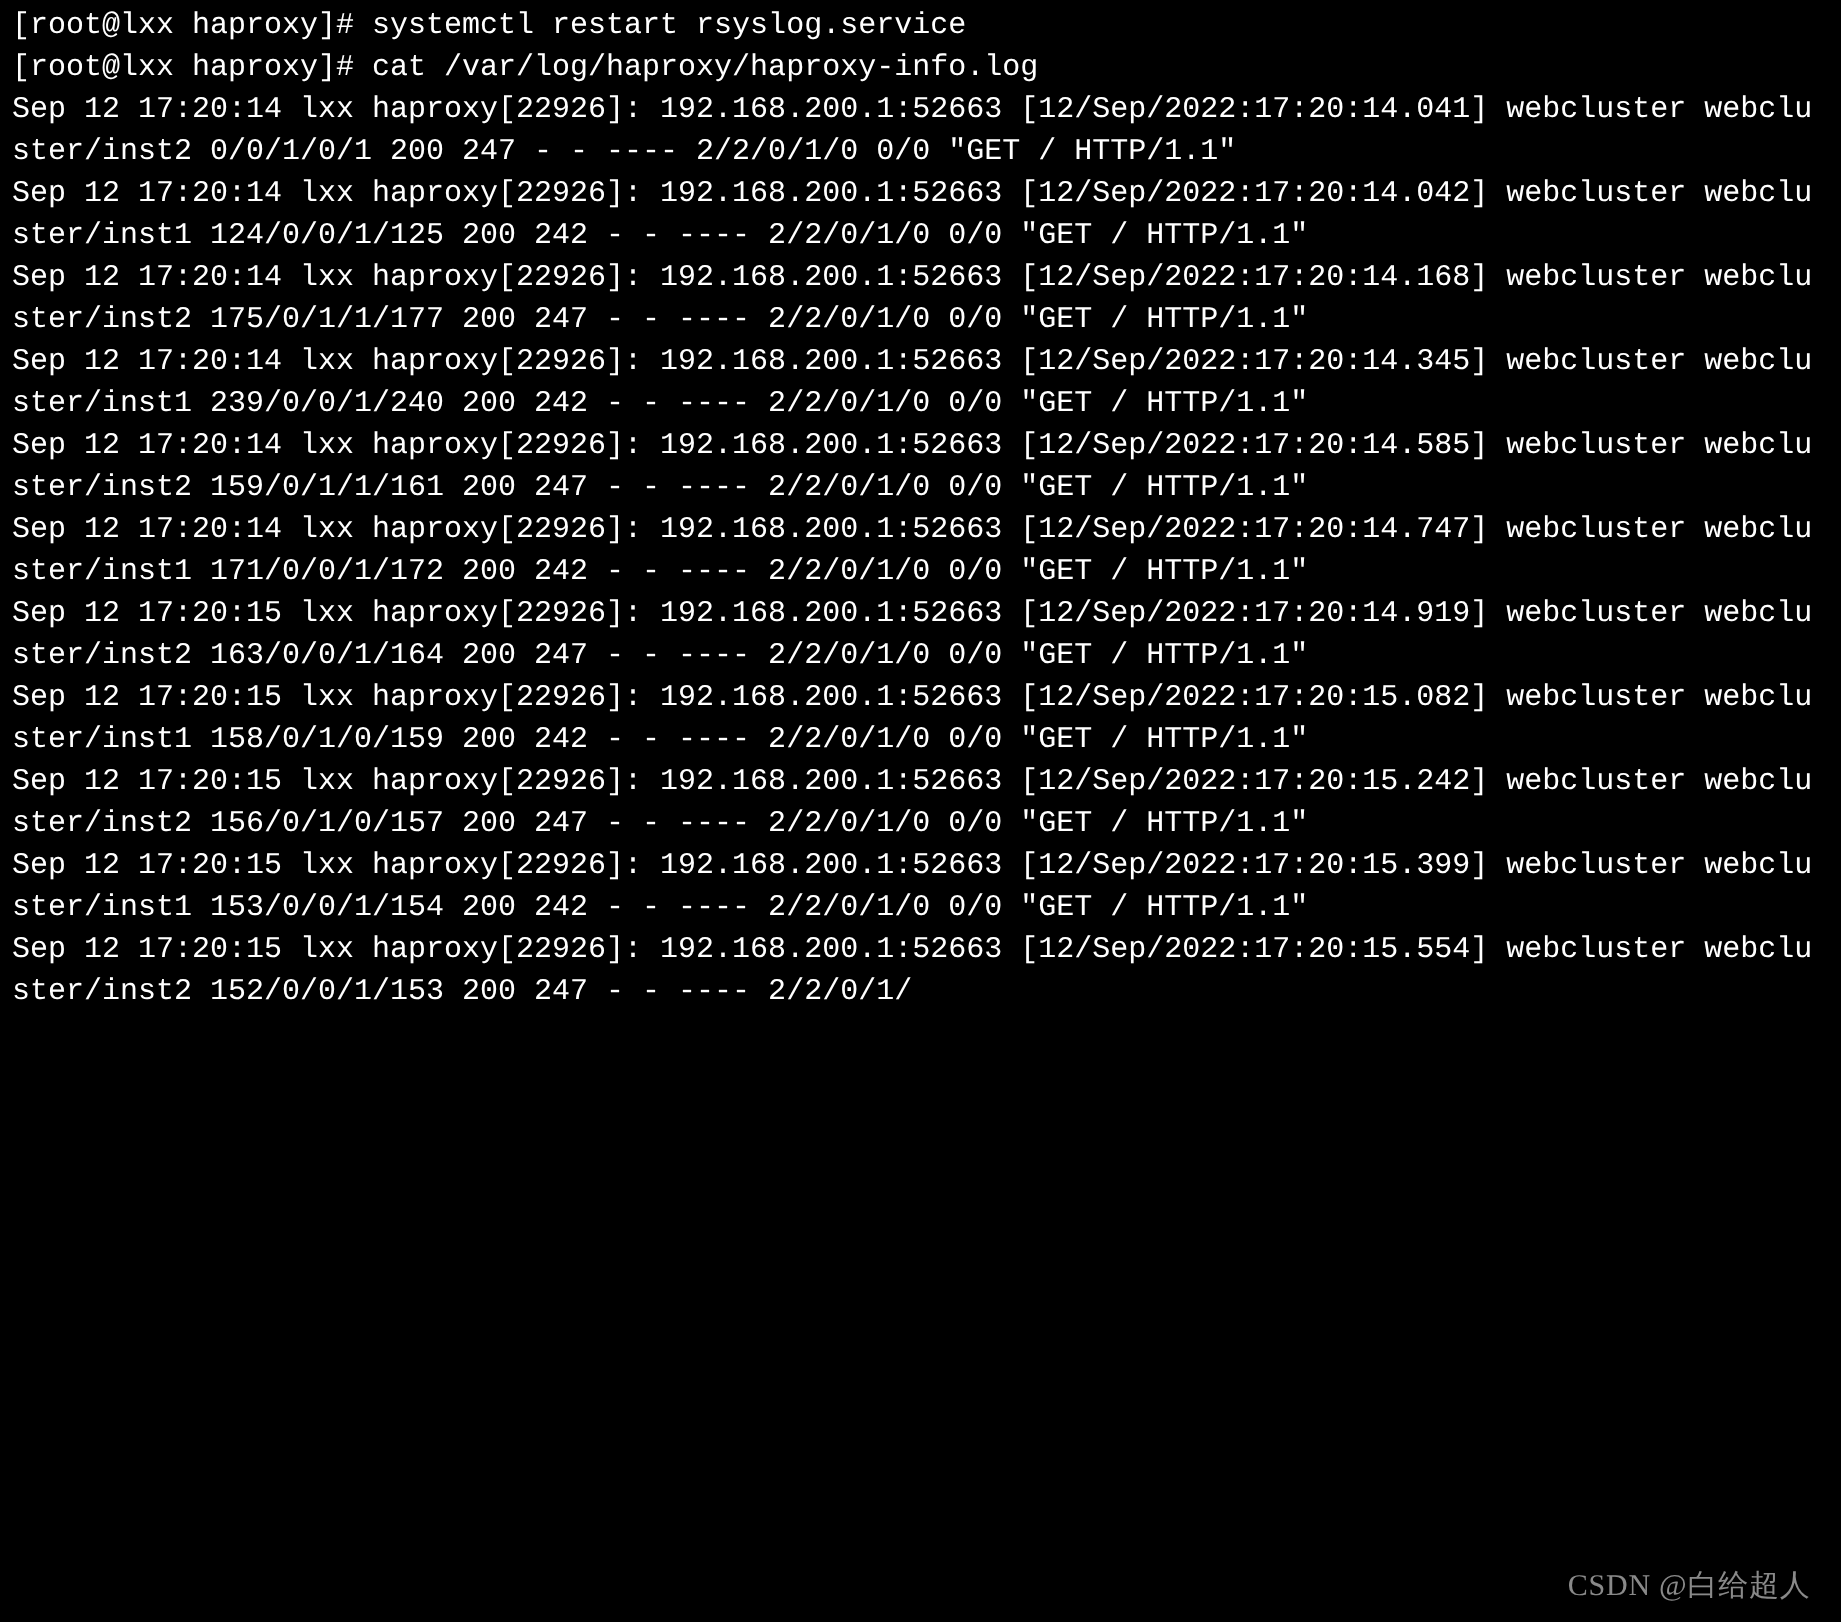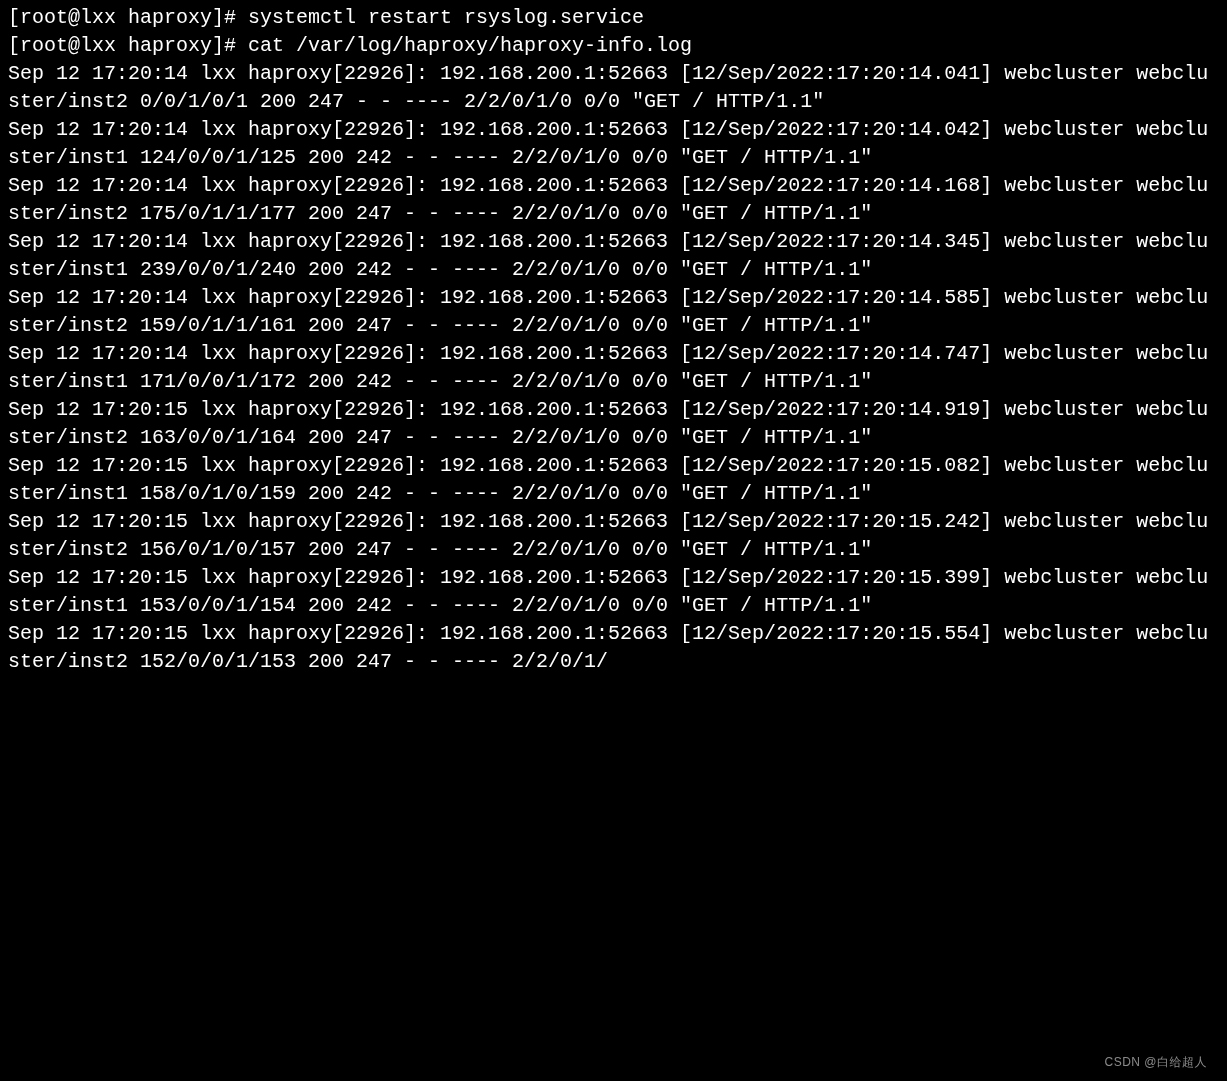--- a/index.html
+++ b/index.html
@@ -19,22 +19,22 @@
     word-break: break-all;
     padding: 4px 8px 0 8px;
     box-sizing: border-box;
     width: 1227px;
   }
   .watermark {
     position: absolute;
     right: 20px;
     bottom: 10px;
     color: rgba(210,210,210,0.65);
-    font-family: Liberation Sans, sans-serif;
-    font-size: 12px;
+    font-family: Liberation Serif, serif;
+    font-size: 20px;
     letter-spacing: 0.5px;
     margin-left: 14px;
   }
 </style>
 </head>
 <body>
 
 <div class="terminal" id="term"><div>[root@lxx haproxy]# systemctl restart rsyslog.service</div><div>[root@lxx haproxy]# cat /var/log/haproxy/haproxy-info.log</div><div>Sep 12 17:20:14 lxx haproxy[22926]: 192.168.200.1:52663 [12/Sep/2022:17:20:14.041] webcluster webcluster/inst2 0/0/1/0/1 200 247 - - ---- 2/2/0/1/0 0/0 "GET / HTTP/1.1"</div><div>Sep 12 17:20:14 lxx haproxy[22926]: 192.168.200.1:52663 [12/Sep/2022:17:20:14.042] webcluster webcluster/inst1 124/0/0/1/125 200 242 - - ---- 2/2/0/1/0 0/0 "GET / HTTP/1.1"</div><div>Sep 12 17:20:14 lxx haproxy[22926]: 192.168.200.1:52663 [12/Sep/2022:17:20:14.168] webcluster webcluster/inst2 175/0/1/1/177 200 247 - - ---- 2/2/0/1/0 0/0 "GET / HTTP/1.1"</div><div>Sep 12 17:20:14 lxx haproxy[22926]: 192.168.200.1:52663 [12/Sep/2022:17:20:14.345] webcluster webcluster/inst1 239/0/0/1/240 200 242 - - ---- 2/2/0/1/0 0/0 "GET / HTTP/1.1"</div><div>Sep 12 17:20:14 lxx haproxy[22926]: 192.168.200.1:52663 [12/Sep/2022:17:20:14.585] webcluster webcluster/inst2 159/0/1/1/161 200 247 - - ---- 2/2/0/1/0 0/0 "GET / HTTP/1.1"</div><div>Sep 12 17:20:14 lxx haproxy[22926]: 192.168.200.1:52663 [12/Sep/2022:17:20:14.747] webcluster webcluster/inst1 171/0/0/1/172 200 242 - - ---- 2/2/0/1/0 0/0 "GET / HTTP/1.1"</div><div>Sep 12 17:20:15 lxx haproxy[22926]: 192.168.200.1:52663 [12/Sep/2022:17:20:14.919] webcluster webcluster/inst2 163/0/0/1/164 200 247 - - ---- 2/2/0/1/0 0/0 "GET / HTTP/1.1"</div><div>Sep 12 17:20:15 lxx haproxy[22926]: 192.168.200.1:52663 [12/Sep/2022:17:20:15.082] webcluster webcluster/inst1 158/0/1/0/159 200 242 - - ---- 2/2/0/1/0 0/0 "GET / HTTP/1.1"</div><div>Sep 12 17:20:15 lxx haproxy[22926]: 192.168.200.1:52663 [12/Sep/2022:17:20:15.242] webcluster webcluster/inst2 156/0/1/0/157 200 247 - - ---- 2/2/0/1/0 0/0 "GET / HTTP/1.1"</div><div>Sep 12 17:20:15 lxx haproxy[22926]: 192.168.200.1:52663 [12/Sep/2022:17:20:15.399] webcluster webcluster/inst1 153/0/0/1/154 200 242 - - ---- 2/2/0/1/0 0/0 "GET / HTTP/1.1"</div><div>Sep 12 17:20:15 lxx haproxy[22926]: 192.168.200.1:52663 [12/Sep/2022:17:20:15.554] webcluster webcluster/inst2 152/0/0/1/153 200 247 - - ---- 2/2/0/1/</div></div>
 <div class="watermark">CSDN @白给超人</div>
 

